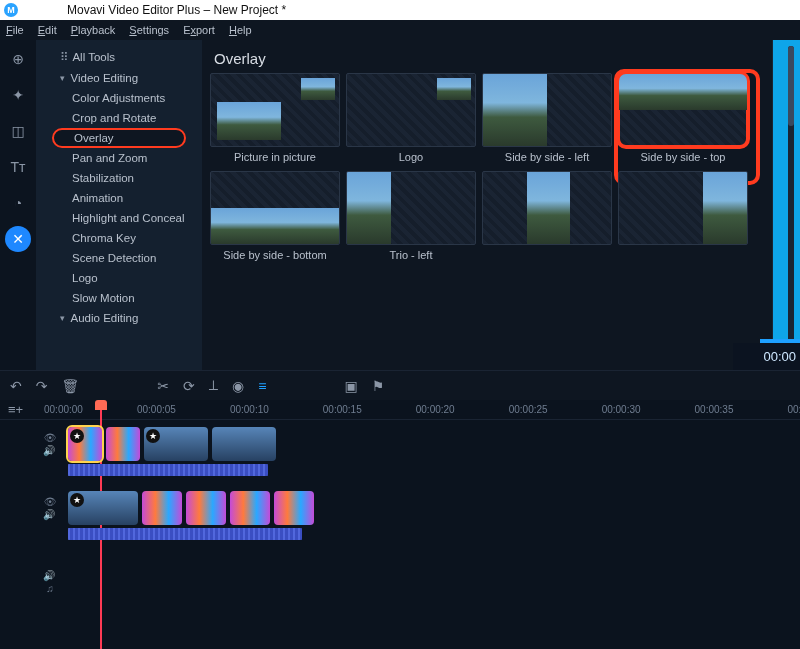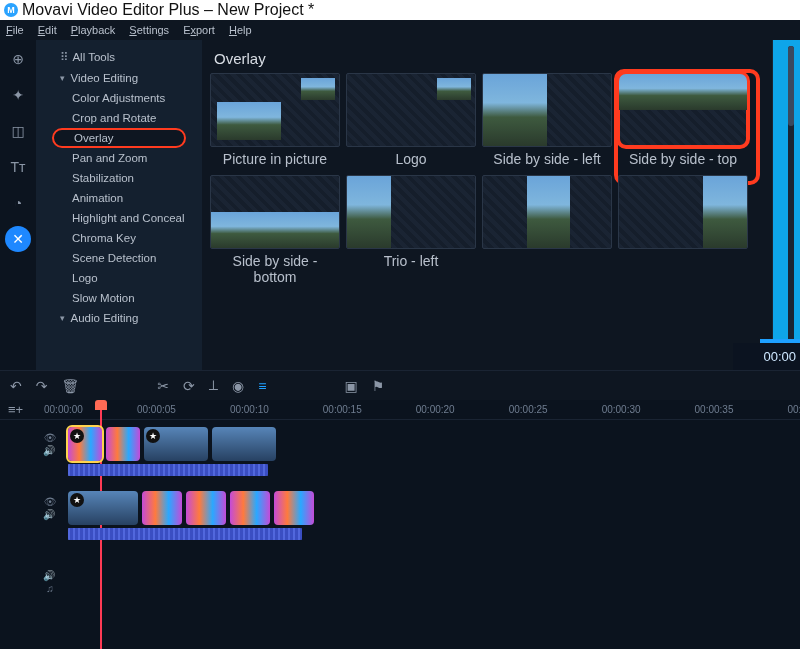--- a/index.html
+++ b/index.html
@@ -1,40 +1,40 @@
 <!DOCTYPE html>
 <html><head>
 <meta charset="utf-8">
 <style>
 * { margin: 0; padding: 0; box-sizing: border-box; font-family: -apple-system, "Segoe UI", Arial, sans-serif; }
 body { background: #0e1621; width: 800px; height: 649px; overflow: hidden; color: #b8c0cc; font-size: 12px; }
 .titlebar { background: #fff; color: #111; display: flex; align-items: center; height: 20px; padding: 0 4px; gap: 4px; }
 .titlebar .logo { width: 14px; height: 14px; border-radius: 50%; background: #2aa3ff; color: #fff; display: inline-flex; align-items: center; justify-content: center; font-size: 9px; font-weight: bold; }
-.titlebar .title { font-size: 16px; }
+.titlebar .title { font-size: 12px; margin-left: 45px; }
 .menubar { background: #0e1621; height: 20px; display: flex; align-items: center; padding: 0 6px; gap: 14px; color: #b8c0cc; font-size: 11px; }
 .menubar span { cursor: pointer; }
 .menubar span u { text-decoration: underline; }
 .main { display: flex; height: 330px; }
 .lefticons { width: 36px; background: #0c141f; display: flex; flex-direction: column; align-items: center; padding-top: 6px; gap: 10px; }
 .lefticons .ic { width: 26px; height: 26px; display: flex; align-items: center; justify-content: center; color: #8b96a6; font-size: 14px; border-radius: 4px; cursor:pointer; }
 .lefticons .ic.active { background: #1e88ff; color: #fff; border-radius: 50%; }
 .sidepanel { width: 166px; background: #14202f; padding: 6px 16px; font-size: 11.5px; color: #b8c0cc; }
 .sidepanel .row { padding: 4px 8px 4px 20px; cursor:pointer; white-space: nowrap; position: relative; }
 .sidepanel .row.group { padding-left: 8px; display:flex; align-items:center; gap:4px; }
 .sidepanel .row.group::before { content:"▾"; font-size:9px; color:#8b96a6; margin-right:2px; }
 .sidepanel .row.all::before { content:"⠿"; margin-right:4px; color:#8b96a6; }
 .sidepanel .row.squeeze { padding-left:8px; }
 .sidepanel .row.sel { background:#0e1621; border:2px solid #ff3b1f; border-radius:14px; padding-top:2px; padding-bottom:2px; }
 .content { flex:1; background:#0e1621; display:flex; flex-direction:column; position:relative; }
 .content h2 { color:#d8dde4; font-weight:400; font-size:15px; padding:10px 12px 6px; }
 .grid { display:flex; flex-wrap:wrap; gap:6px 6px; padding:0 8px; }
 .card { width:130px; display:flex; flex-direction:column; align-items:center; }
 .thumb { width:130px; height:74px; background:repeating-linear-gradient(45deg,#1a2433 0 4px,#151e2b 4px 8px); border:1px solid #2a3647; border-radius:2px; position:relative; overflow:hidden; }
 .mount { position:absolute; background:linear-gradient(#6aa4d9,#7fb6dd 40%,#3e5a3f 60%,#2a3a2c); }
-.card .lbl { color:#b8c0cc; font-size:14px; padding:4px 0 2px; text-align:center; }
+.card .lbl { color:#b8c0cc; font-size:11px; padding:4px 0 2px; text-align:center; }
 .card.hl .thumb { outline:4px solid #ff3b1f; outline-offset:-2px; border-radius:8px; }
 .card.hl { position:relative; }
 .card.hl::after { content:""; position:absolute; left:-4px; top:-4px; width:138px; height:108px; border:4px solid #ff3b1f; border-radius:10px; pointer-events:none; }
 .rightstrip { width:28px; background:#0ea5e9; border-left:1px solid #1a2433; position:relative; }
 .rightstrip .scroll { position:absolute; right:6px; top:6px; width:6px; height:300px; background:#1a2433; border-radius:3px; }
 .rightstrip .scroll .th { position:absolute; top:0; width:6px; height:80px; background:#3a4a60; border-radius:3px; }
 .rightstrip .timecode { position:absolute; bottom:0; right:0; left:-40px; background:#0b1320; color:#cfe8ff; font-size:13px; text-align:right; padding:6px 4px; }
 .rightstrip .bluebar { position:absolute; bottom:26px; right:0; height:5px; width:40px; background:#1ea0ff; }
 .toolbar { height:30px; background:#0e1621; display:flex; align-items:center; padding:0 10px; gap:14px; border-top:1px solid #1a2433; }
 .toolbar .spacer { width:50px; }

